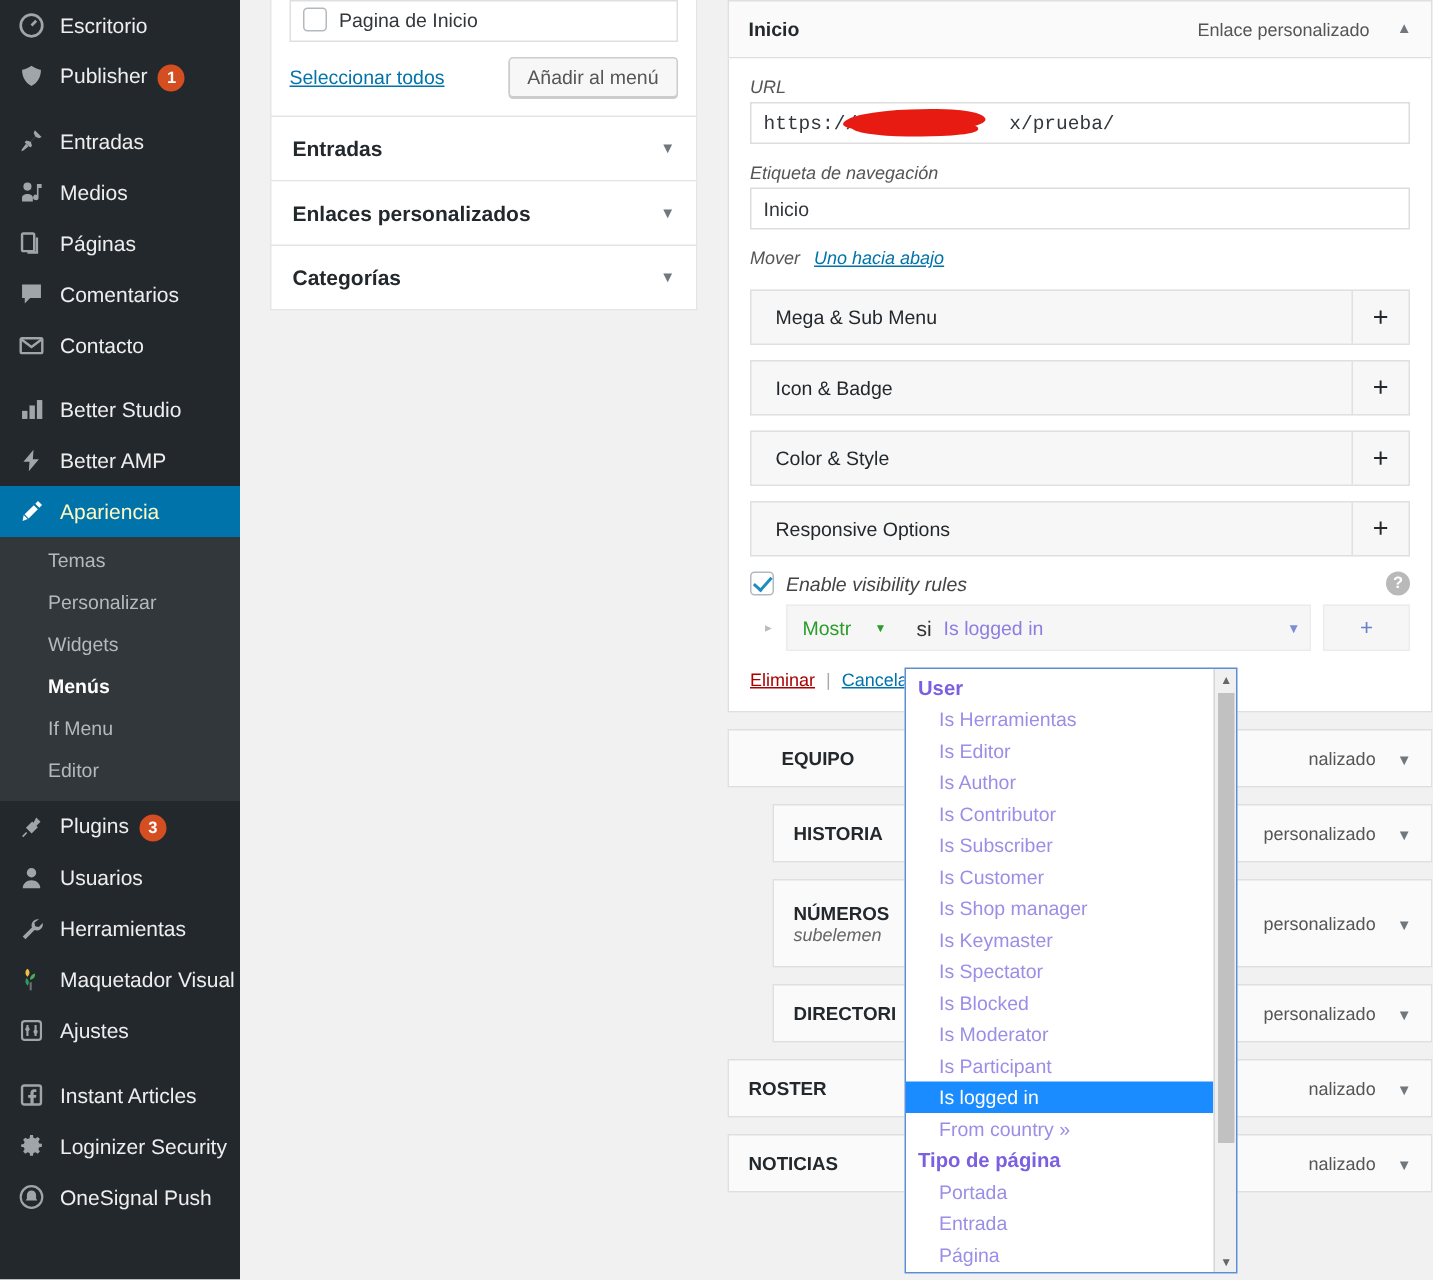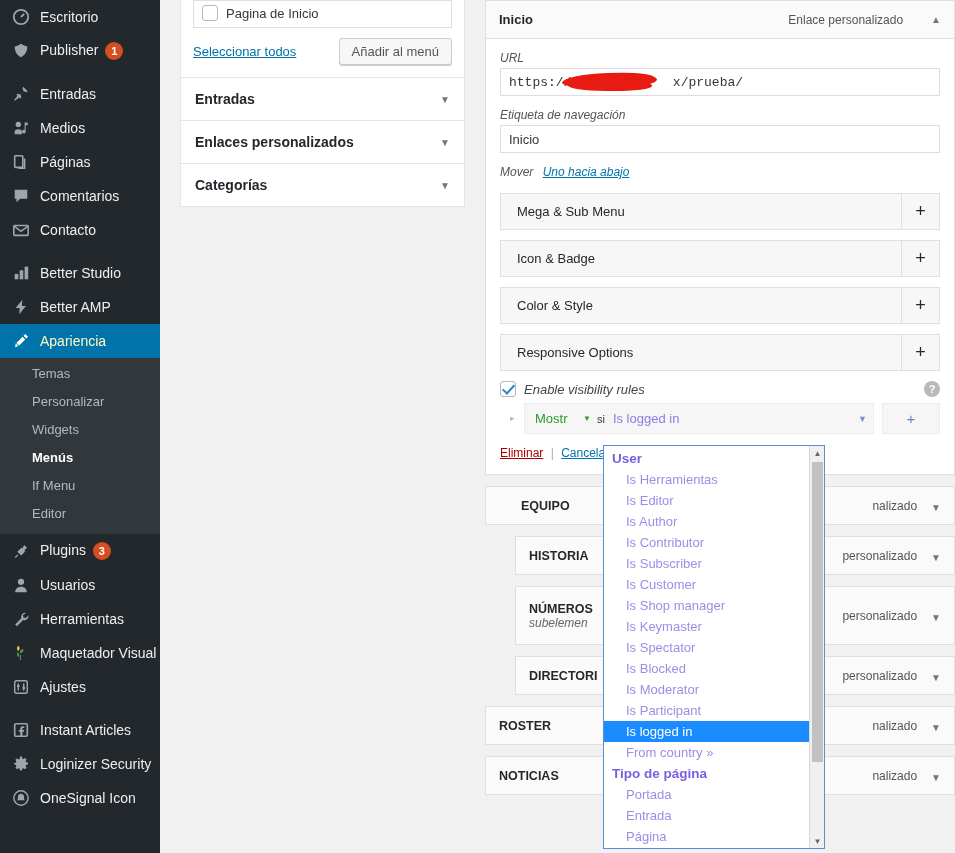--- a/index.html
+++ b/index.html
@@ -147,21 +147,21 @@
     border: 1px solid #dfdfdf;
     height: 39px;
     display: flex; align-items: center; justify-content: space-between;
     padding: 0 13px;
     cursor: move;
   }
   .menu-item-bar .mib-title {
     font-size: 13px; font-weight: 700; color: #23282d;
   }
   .menu-item-bar .mib-right {
-    display: flex; align-items: center; gap: 28px;
+    display: flex; align-items: center; gap: 18px;
     font-size: 12px; color: #555;
   }
   .mib-arrow { font-size: 10px; color: #72777c; }
 
   .settings-body {
     background: #fff;
     border: 1px solid #dfdfdf;
     border-top: none;
     padding: 12px 14px 14px 14px;
   }
@@ -272,21 +272,21 @@
     gap: 4px;
   }
   .sel-show {
     color: #2a9c2a;
     font-size: 13px;
     width: 44px;
     overflow: hidden;
     white-space: nowrap;
   }
   .caret-sm { color: #2a9c2a; font-size: 8px; }
-  .rule-si { font-size: 11px; color: #333; margin: 0 4px 0 2px; }
+  .rule-si { font-size: 14px; color: #333; margin: 0 4px 0 16px; }
   .sel-cond {
     flex: 1 1 auto;
     display: flex; align-items: center; justify-content: space-between;
     color: #8e7ce0;
     font-size: 13px;
   }
   .sel-cond .caret { color: #7b8fd4; font-size: 9px; }
   .rule-add {
     flex: 0 0 58px;
     margin-left: 8px;
@@ -550,21 +550,21 @@
           </span>
           <span class="mi-label">Loginizer Security</span>
         </div>
         <div class="menu-item">
           <span class="mi-icon">
             <svg width="18" height="18" viewBox="0 0 20 20" fill="currentColor">
               <circle cx="10" cy="10" r="8" fill="none" stroke="currentColor" stroke-width="1.6"></circle>
               <path d="M10 5.2c-1.9 0-3.4 1.5-3.4 3.4v2.6l-.9 1.3h8.6l-.9-1.3V8.6c0-1.9-1.5-3.4-3.4-3.4z"></path>
             </svg>
           </span>
-          <span class="mi-label">OneSignal Icon</span>
+          <span class="mi-label">OneSignal Push</span>
         </div>
       </div>
   </div>
 
   <div id="middle-col">
 
     <div class="post-type-panel">
       <div class="checkbox-area">
         <div class="cb-row">
           <span class="cb-box"></span>

